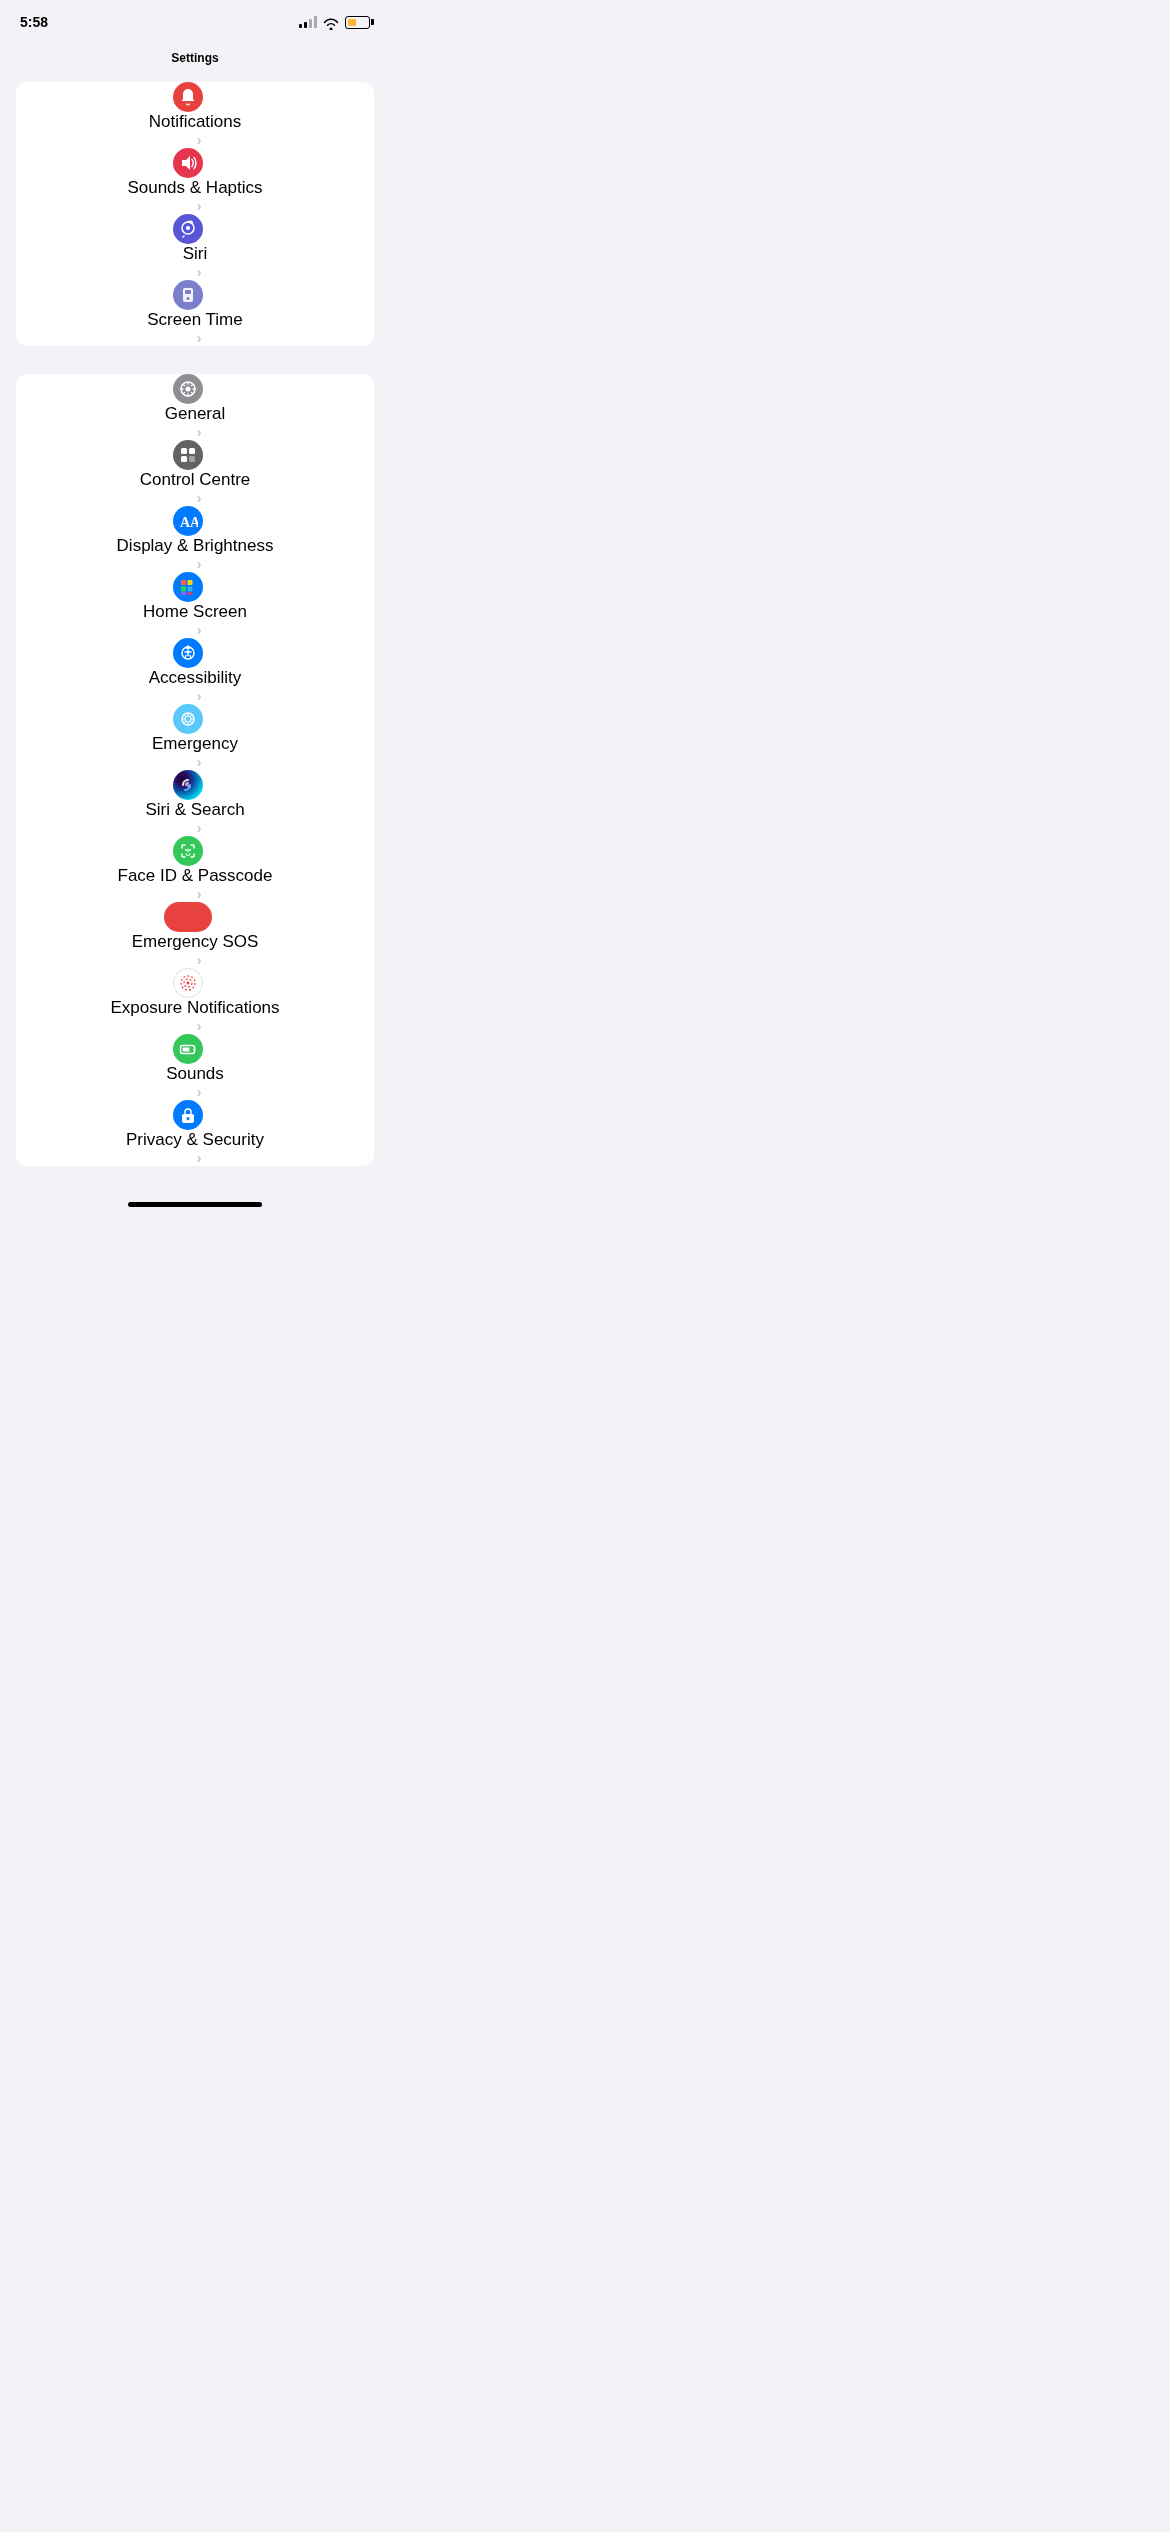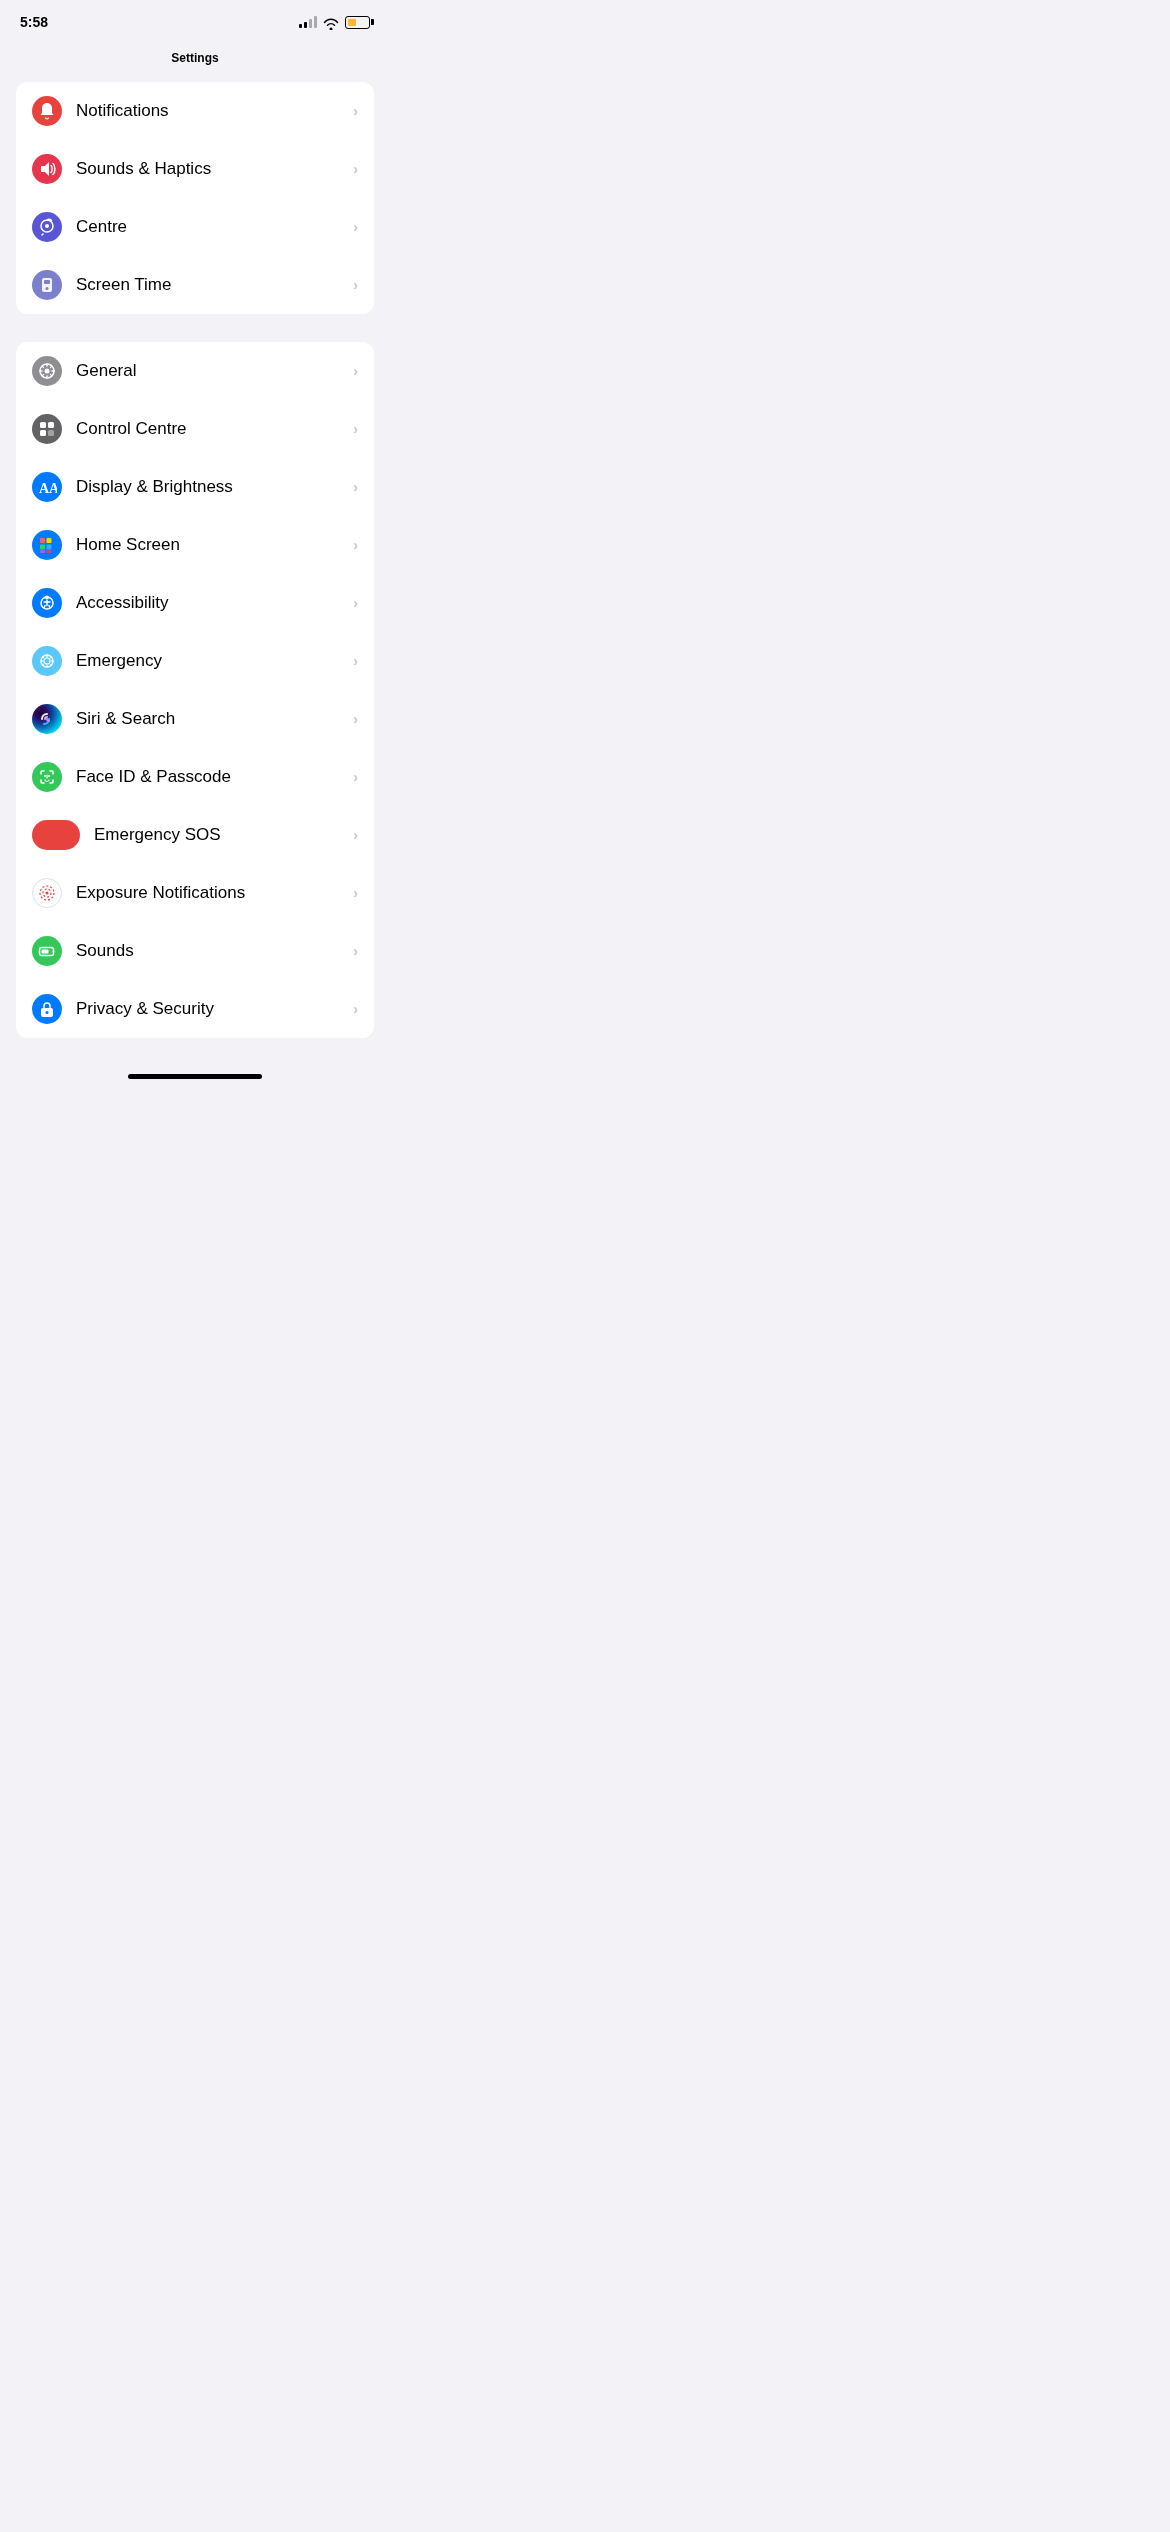--- a/index.html
+++ b/index.html
@@ -107,20 +107,21 @@
     }
 
     .settings-row {
       display: flex;
       align-items: center;
       padding: 0 16px;
       min-height: 58px;
       background: #fff;
       cursor: pointer;
       position: relative;
+      flex-direction: column;
     }
     .settings-row:not(:last-child)::after {
       content: '';
       position: absolute;
       bottom: 0;
       left: 58px;
       right: 0;
       height: 0.5px;
       background: #c6c6c8;
     }
@@ -247,21 +248,21 @@
 
   <div class="settings-row">
     <div class="row-icon icon-purple">
       <svg width="20" height="20" viewBox="0 0 20 20" fill="none">
         <path d="M10 3C6.7 3 4 5.7 4 9s2.7 6 6 6 6-2.7 6-6-2.7-6-6-6z" fill="none" stroke="white" stroke-width="1.5"></path>
         <path d="M6 17l-1 1" stroke="white" stroke-width="1.5" stroke-linecap="round"></path>
         <path d="M14.5 3.5c-1.2-1.2-2.8-1.5-4.5-0.5" stroke="white" stroke-width="1.5" stroke-linecap="round"></path>
         <circle cx="10" cy="9" r="2" fill="white"></circle>
       </svg>
     </div>
-    <span class="row-label">Centre</span>
+    <span class="row-label">Siri</span>
     <span class="row-chevron">›</span>
   </div>
 
   <div class="settings-row">
     <div class="row-icon icon-purple-light">
       <svg width="20" height="20" viewBox="0 0 20 20" fill="none">
         <rect x="5" y="3" width="10" height="14" rx="2" fill="white" opacity="0.9"></rect>
         <rect x="7" y="5" width="6" height="4" rx="1" fill="#7b7fcc"></rect>
         <circle cx="10" cy="13.5" r="1.5" fill="#7b7fcc"></circle>
       </svg>

